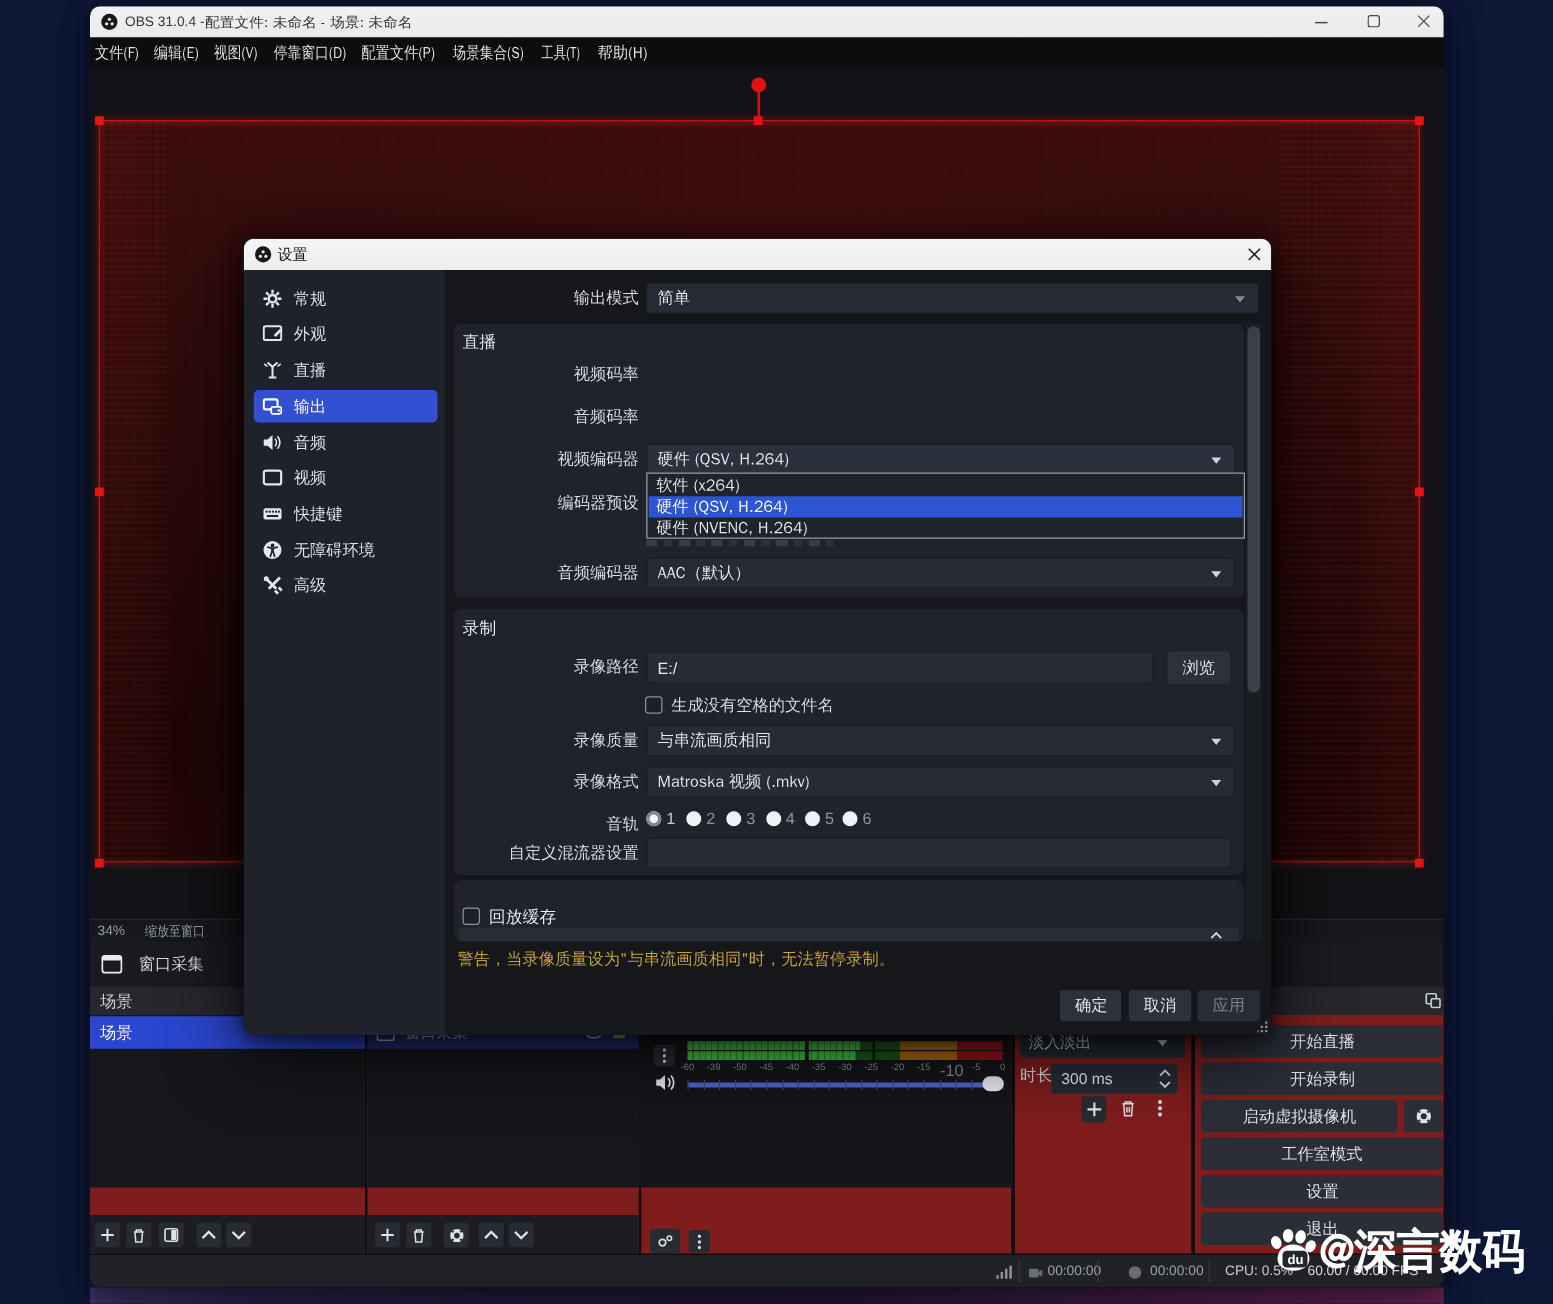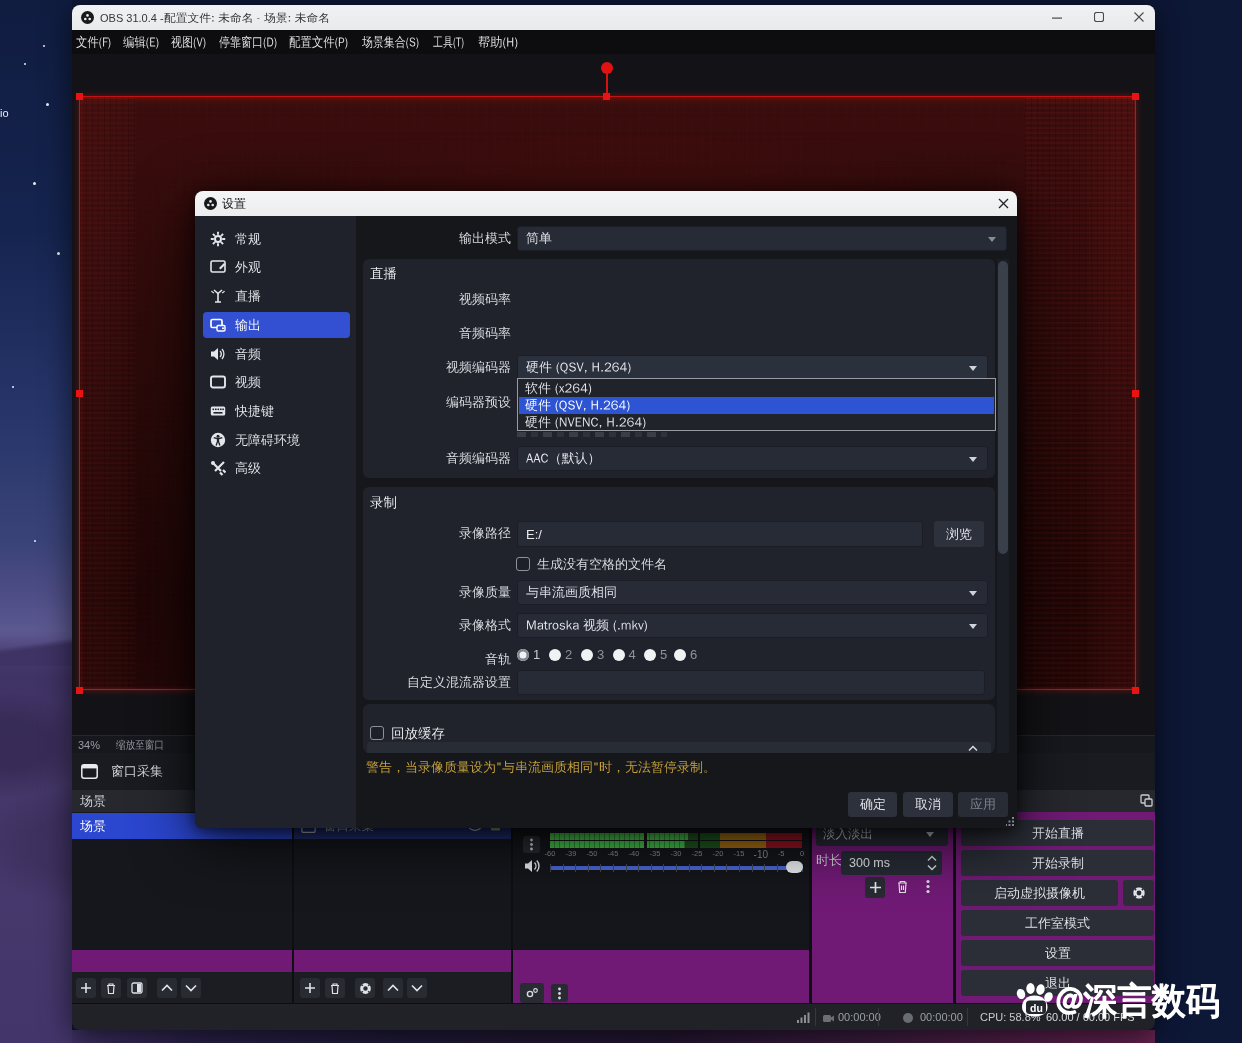--- a/index.html
+++ b/index.html
@@ -27,21 +27,21 @@
 .mi{position:absolute;top:0;height:24px;display:flex;align-items:center}
 #prev{left:0;top:49px;width:1083px;height:681px;background:#131317}
 #scene{left:7px;top:42px;width:1057px;height:594px;background:linear-gradient(180deg,rgba(160,30,22,.22) 0,rgba(160,30,22,0) 8px),radial-gradient(500px 120px at 545px 120px,rgba(140,28,22,.16),transparent 78%),repeating-linear-gradient(0deg,rgba(255,65,55,.012) 0 1px,transparent 1px 6px),repeating-linear-gradient(90deg,rgba(255,70,60,.007) 0 2px,transparent 2px 9px),linear-gradient(90deg,rgba(200,45,38,.05) 0 18px,transparent 60px 1000px,rgba(200,45,40,.07) 1035px),linear-gradient(180deg,#3a0d0d 0%,#360c0c 17%,#2d0a0a 38%,#250808 62%,#1f0606 84%,#220707 100%);border:1px solid #c31212;box-shadow:0 0 7px rgba(255,20,20,.35), inset 0 0 5px rgba(255,30,30,.25)}
 .hdl{position:absolute;width:7px;height:7px;background:#e81414}
 #rot{left:534px;top:16px;width:2px;height:26px;background:#d31212}
 #rotc{left:529px;top:8px;width:12px;height:12px;border-radius:50%;background:#e01212}
 #zrow{left:0;top:730px;width:1083px;height:18px;background:#17181d;border-top:1px solid #26272d;color:#979da7;font-size:11px}
 #srow{left:0;top:748px;width:1083px;height:37px;background:#191b20}
 
 #docks{left:0;top:785px;width:1083px;height:213px;background:#0e0f12}
-.dock{position:absolute;top:0;height:213px;background:#701a75}
+.dock{position:absolute;top:0;height:213px;background:#7f1d1d}
 .dhead{position:absolute;left:0;top:0;right:0;height:22px;background:#26282e;display:flex;align-items:center;padding-left:8px}
 .dtool{position:absolute;left:0;bottom:27px;right:0;height:26px;background:#1b1d22}
 .tbtn{position:absolute;top:6px;width:20px;height:20px;background:#282b32;border-radius:3px;display:flex;align-items:center;justify-content:center}
 .dbody{position:absolute;left:0;top:22px;right:0;bottom:53px;background:#16171c}
 #statys{left:0;top:998px;width:1083px;height:27px;background:#202227;border-top:1px solid #0d0e11}
 .sep{position:absolute;top:1003px;width:1px;height:18px;background:#36383f}
 .stxt{position:absolute;top:998px;height:27px;display:flex;align-items:center;color:#9aa0a8;font-size:11px}
 
 #dlg{left:195px;top:191px;width:822px;height:637px;border-radius:8px;overflow:hidden;background:#15171c;box-shadow:0 12px 60px rgba(0,0,0,.8),0 2px 14px rgba(0,0,0,.6);z-index:40}
 #dtit{left:0;top:0;width:822px;height:25px;background:linear-gradient(180deg,#f4f5f6,#eceded)}
@@ -58,32 +58,20 @@
 .radio{position:absolute;width:12px;height:12px;border-radius:50%;background:#f1f2f4}
 .btn{position:absolute;height:25px;background:#2d313b;border-radius:3px;display:flex;align-items:center;justify-content:center}
 #ddl{left:322px;top:187px;width:479px;height:53px;background:#20232a;border:1px solid #979ca4;z-index:5}
 .ddi{position:absolute;left:1px;right:1px;height:17px;display:flex;align-items:center;padding-left:6px}
 .cbtn{position:absolute;width:193px;height:26px;background:#2b2e37;border-radius:3px;display:flex;align-items:center;justify-content:center}
 
 #wm{left:1014px;top:982px;width:228px;height:60px;z-index:60}
 </style></head>
 <body>
 <div id="stage">
-<div class="abs" id="deskL">
-<div class="star" style="left:24px;top:63px;width:2px;height:2px"></div>
-<div class="star" style="left:43px;top:45px;width:2px;height:2px"></div>
-<div class="star" style="left:46px;top:103px;width:3px;height:3px"></div>
-<div class="star" style="left:33px;top:182px;width:3px;height:3px"></div>
-<div class="star" style="left:57px;top:252px;width:3px;height:3px"></div>
-<div class="star" style="left:12px;top:386px;width:2px;height:2px"></div>
-<div class="star" style="left:34px;top:540px;width:2px;height:2px"></div>
-<div style="position:absolute;left:0px;top:107px;color:#e8ecf5;font-size:11px">io</div>
-<div id="mtn"></div>
-      <div id="mtn2"></div>
-</div>
 <div class="abs" id="deskB"></div>
 
 <div class="abs" id="obs">
   <div class="abs" id="tbar">
     <div class="obslogo" style="left:9px;top:6px;width:13px;height:13px"></div>
     <svg class="abs" style="left:11px;top:8px" width="9" height="9" viewBox="0 0 9 9">
           <circle cx="4.5" cy="2.4" r="1.3" fill="#ededef"></circle>
           <circle cx="2.3" cy="6" r="1.3" fill="#ededef"></circle>
           <circle cx="6.7" cy="6" r="1.3" fill="#ededef"></circle>
         </svg>
@@ -366,21 +354,21 @@
       <span style="position:absolute;left:29px;top:59px;width:16px;text-align:center;font-size:7.5px;color:#8b9097">-60</span>
           <span style="position:absolute;left:50px;top:59px;width:16px;text-align:center;font-size:7.5px;color:#8b9097">-39</span>
           <span style="position:absolute;left:71px;top:59px;width:16px;text-align:center;font-size:7.5px;color:#8b9097">-50</span>
           <span style="position:absolute;left:92px;top:59px;width:16px;text-align:center;font-size:7.5px;color:#8b9097">-45</span>
           <span style="position:absolute;left:113px;top:59px;width:16px;text-align:center;font-size:7.5px;color:#8b9097">-40</span>
           <span style="position:absolute;left:134px;top:59px;width:16px;text-align:center;font-size:7.5px;color:#8b9097">-35</span>
           <span style="position:absolute;left:155px;top:59px;width:16px;text-align:center;font-size:7.5px;color:#8b9097">-30</span>
           <span style="position:absolute;left:176px;top:59px;width:16px;text-align:center;font-size:7.5px;color:#8b9097">-25</span>
           <span style="position:absolute;left:197px;top:59px;width:16px;text-align:center;font-size:7.5px;color:#8b9097">-20</span>
           <span style="position:absolute;left:218px;top:59px;width:16px;text-align:center;font-size:7.5px;color:#8b9097">-15</span>
-          <span style="position:absolute;left:239px;top:59px;width:16px;text-align:right;font-size:10px;color:#8b9097">-10</span>
+          <span style="position:absolute;left:239px;top:59px;width:16px;text-align:right;font-size:13px;color:#8b9097">-10</span>
           <span style="position:absolute;left:260px;top:59px;width:16px;text-align:center;font-size:7.5px;color:#8b9097">-5</span>
           <span style="position:absolute;left:281px;top:59px;width:16px;text-align:center;font-size:7.5px;color:#8b9097">0</span>
       <svg style="position:absolute;left:11px;top:68px" width="17" height="16" viewBox="0 0 17 16">
             <path d="M1 5.5h3l4-3.5v12l-4-3.5H1z" fill="#e8eaee"></path>
             <path d="M10.5 4.5a5 5 0 010 7M12.8 2.5a8 8 0 010 11" stroke="#e8eaee" stroke-width="1.4" fill="none"></path>
           </svg>
       <div style="position:absolute;left:37px;top:76px;width:252px;height:4px;background:#4a67d6;border-radius:2px"></div>
       <i style="position:absolute;left:37px;top:74px;width:1px;height:8px;background:#414853"></i>
           <i style="position:absolute;left:50px;top:74px;width:1px;height:8px;background:#414853"></i>
           <i style="position:absolute;left:62px;top:74px;width:1px;height:8px;background:#414853"></i>
@@ -541,21 +529,21 @@
   <div class="sep" style="left:743px"></div>
   <svg class="abs" style="left:751px;top:1009px" width="11" height="9">
         <rect x="0" y="1" width="8" height="7" rx="1.5" fill="#6a6f76"></rect>
         <path d="M8 3.5l3-2v6l-3-2z" fill="#6a6f76"></path>
       </svg>
   <div class="stxt" style="left:766px">00:00:00</div>
   <div class="sep" style="left:806px"></div>
   <div class="abs" style="left:831px;top:1008px;width:10px;height:10px;border-radius:50%;background:#686d74"></div>
   <div class="stxt" style="left:848px">00:00:00</div>
   <div class="sep" style="left:895px"></div>
-  <div class="stxt" style="left:908px;color:#c7cbd1">CPU: 58.8%</div>
+  <div class="stxt" style="left:908px;color:#c7cbd1">CPU: 0.5%</div>
   <div class="stxt" style="left:974px;color:#d8dbe0">60.00 / 60.00 FPS</div>
 </div>
 
 <div class="abs" id="dlg">
   <div class="abs" id="dtit">
     <div class="obslogo" style="left:9px;top:6px;width:13px;height:13px"></div>
     <svg class="abs" style="left:11px;top:8px" width="9" height="9" viewBox="0 0 9 9">
           <circle cx="4.5" cy="2.4" r="1.3" fill="#ededef"></circle>
           <circle cx="2.3" cy="6" r="1.3" fill="#ededef"></circle>
           <circle cx="6.7" cy="6" r="1.3" fill="#ededef"></circle>

